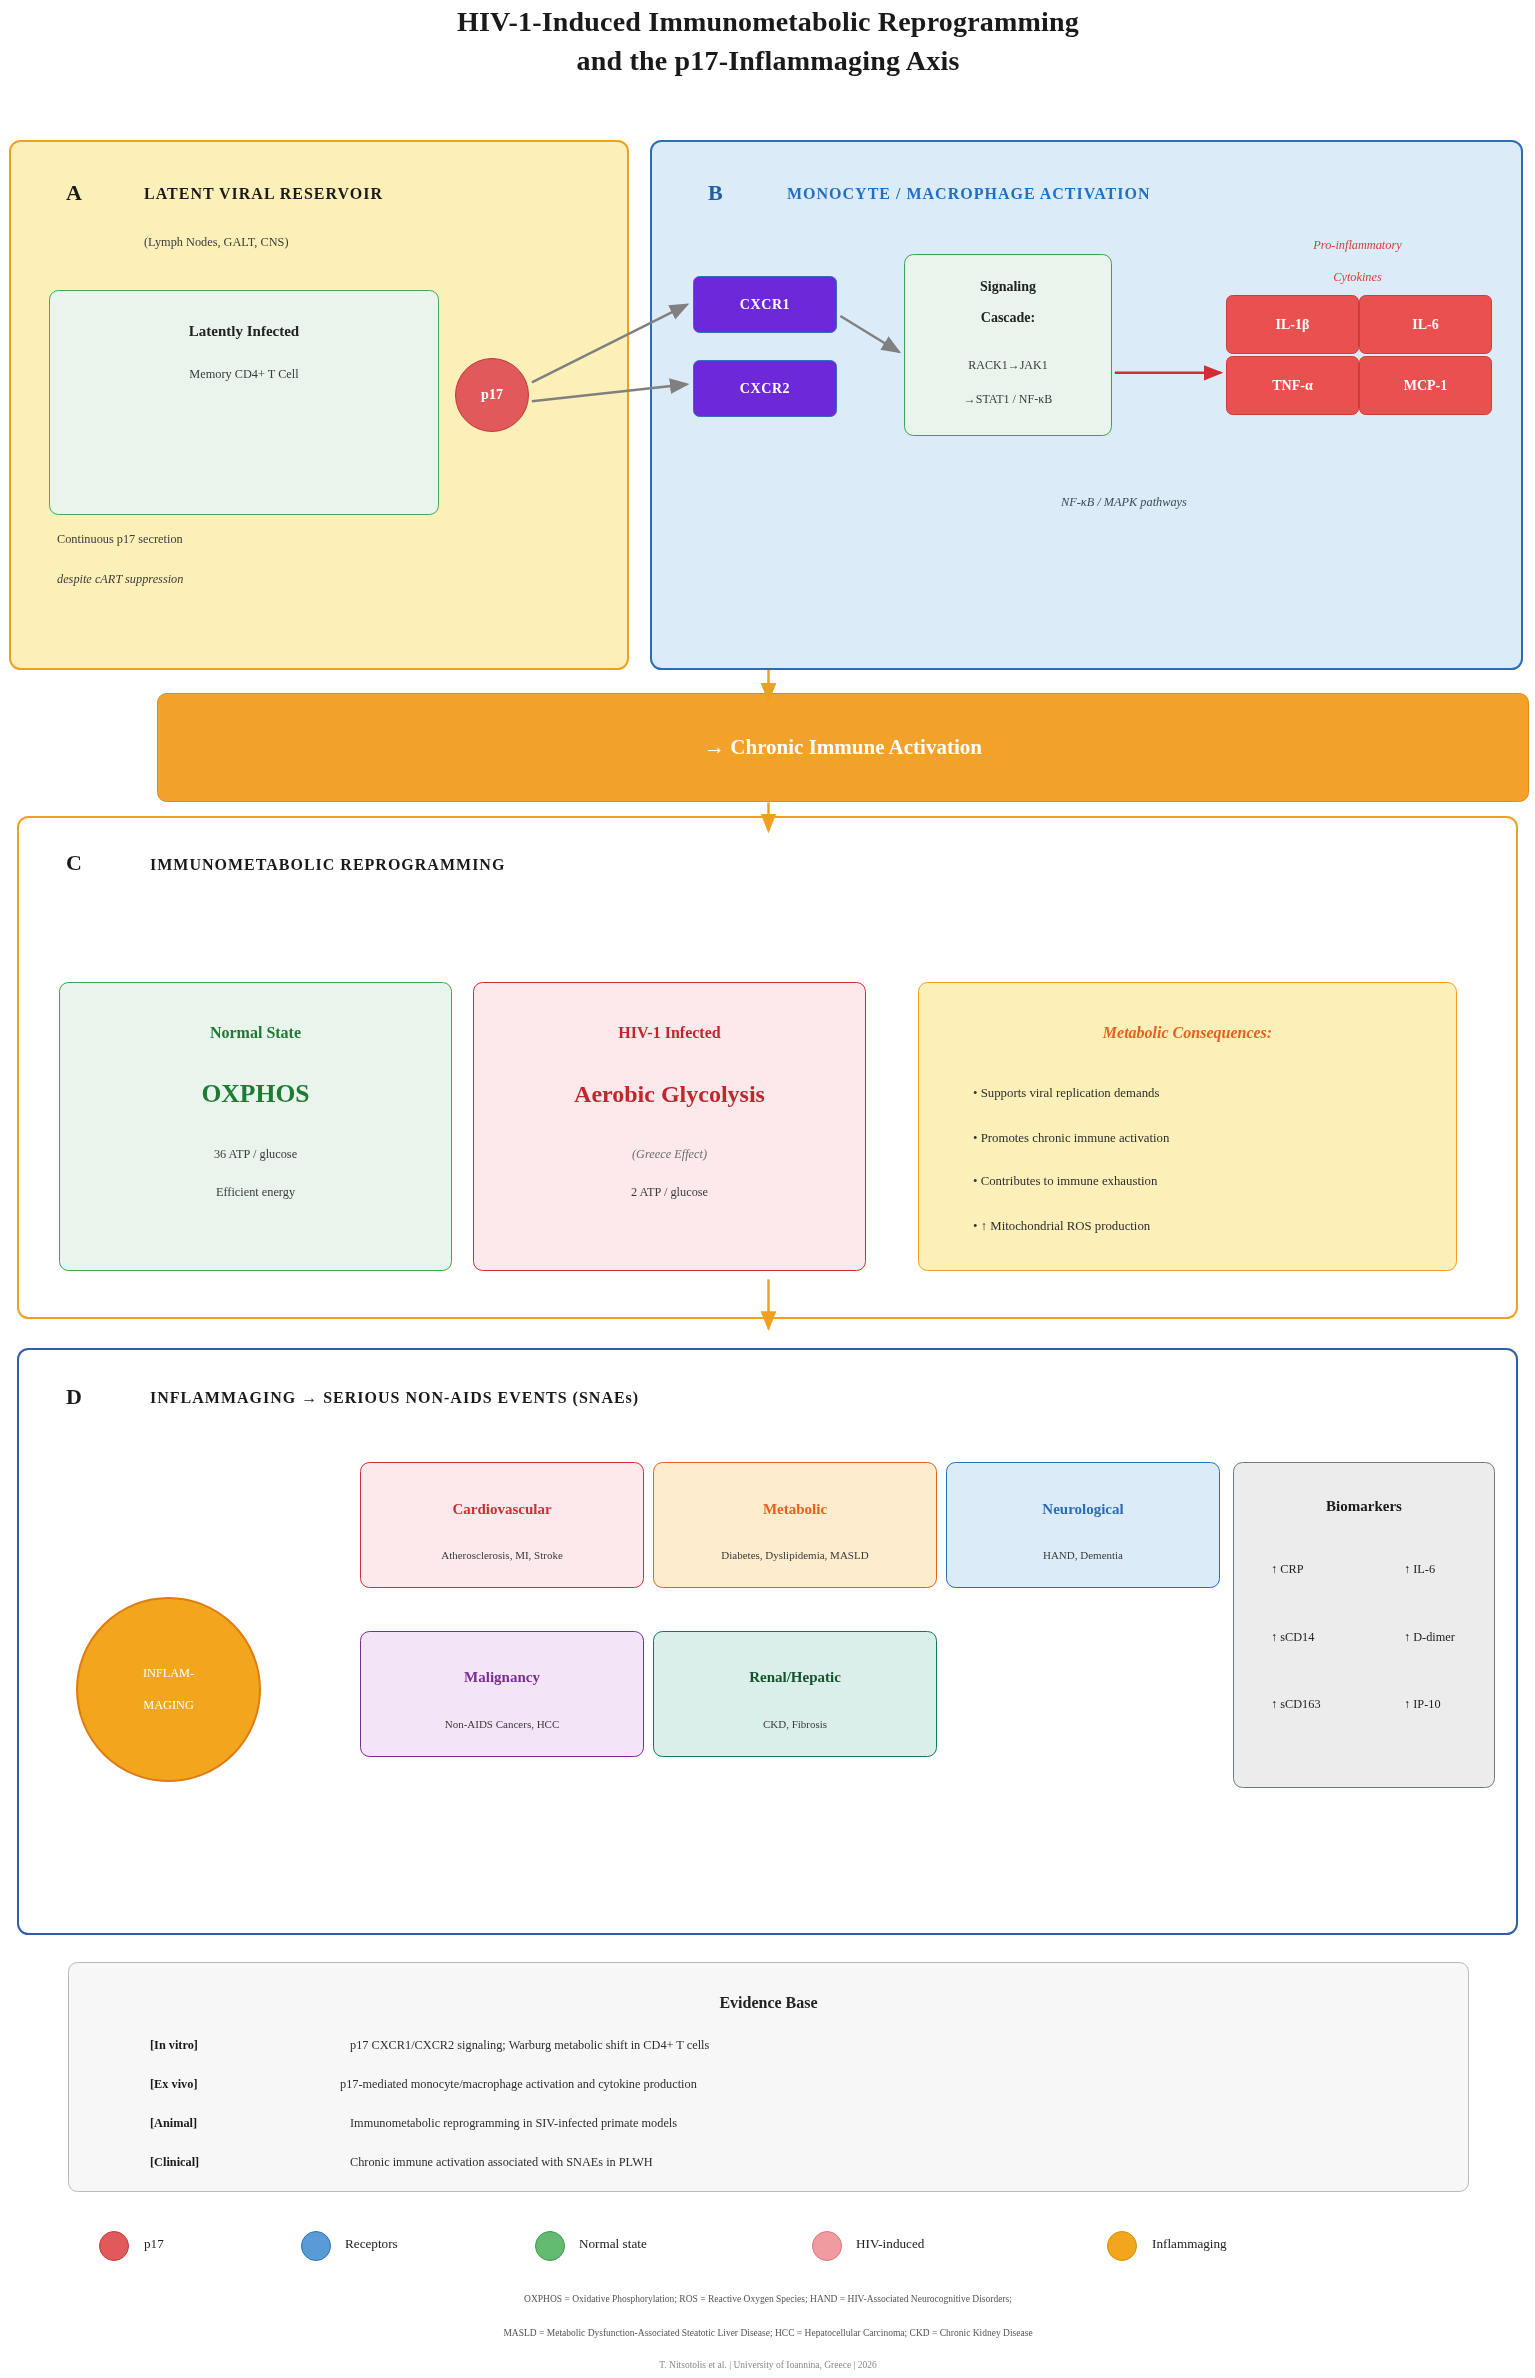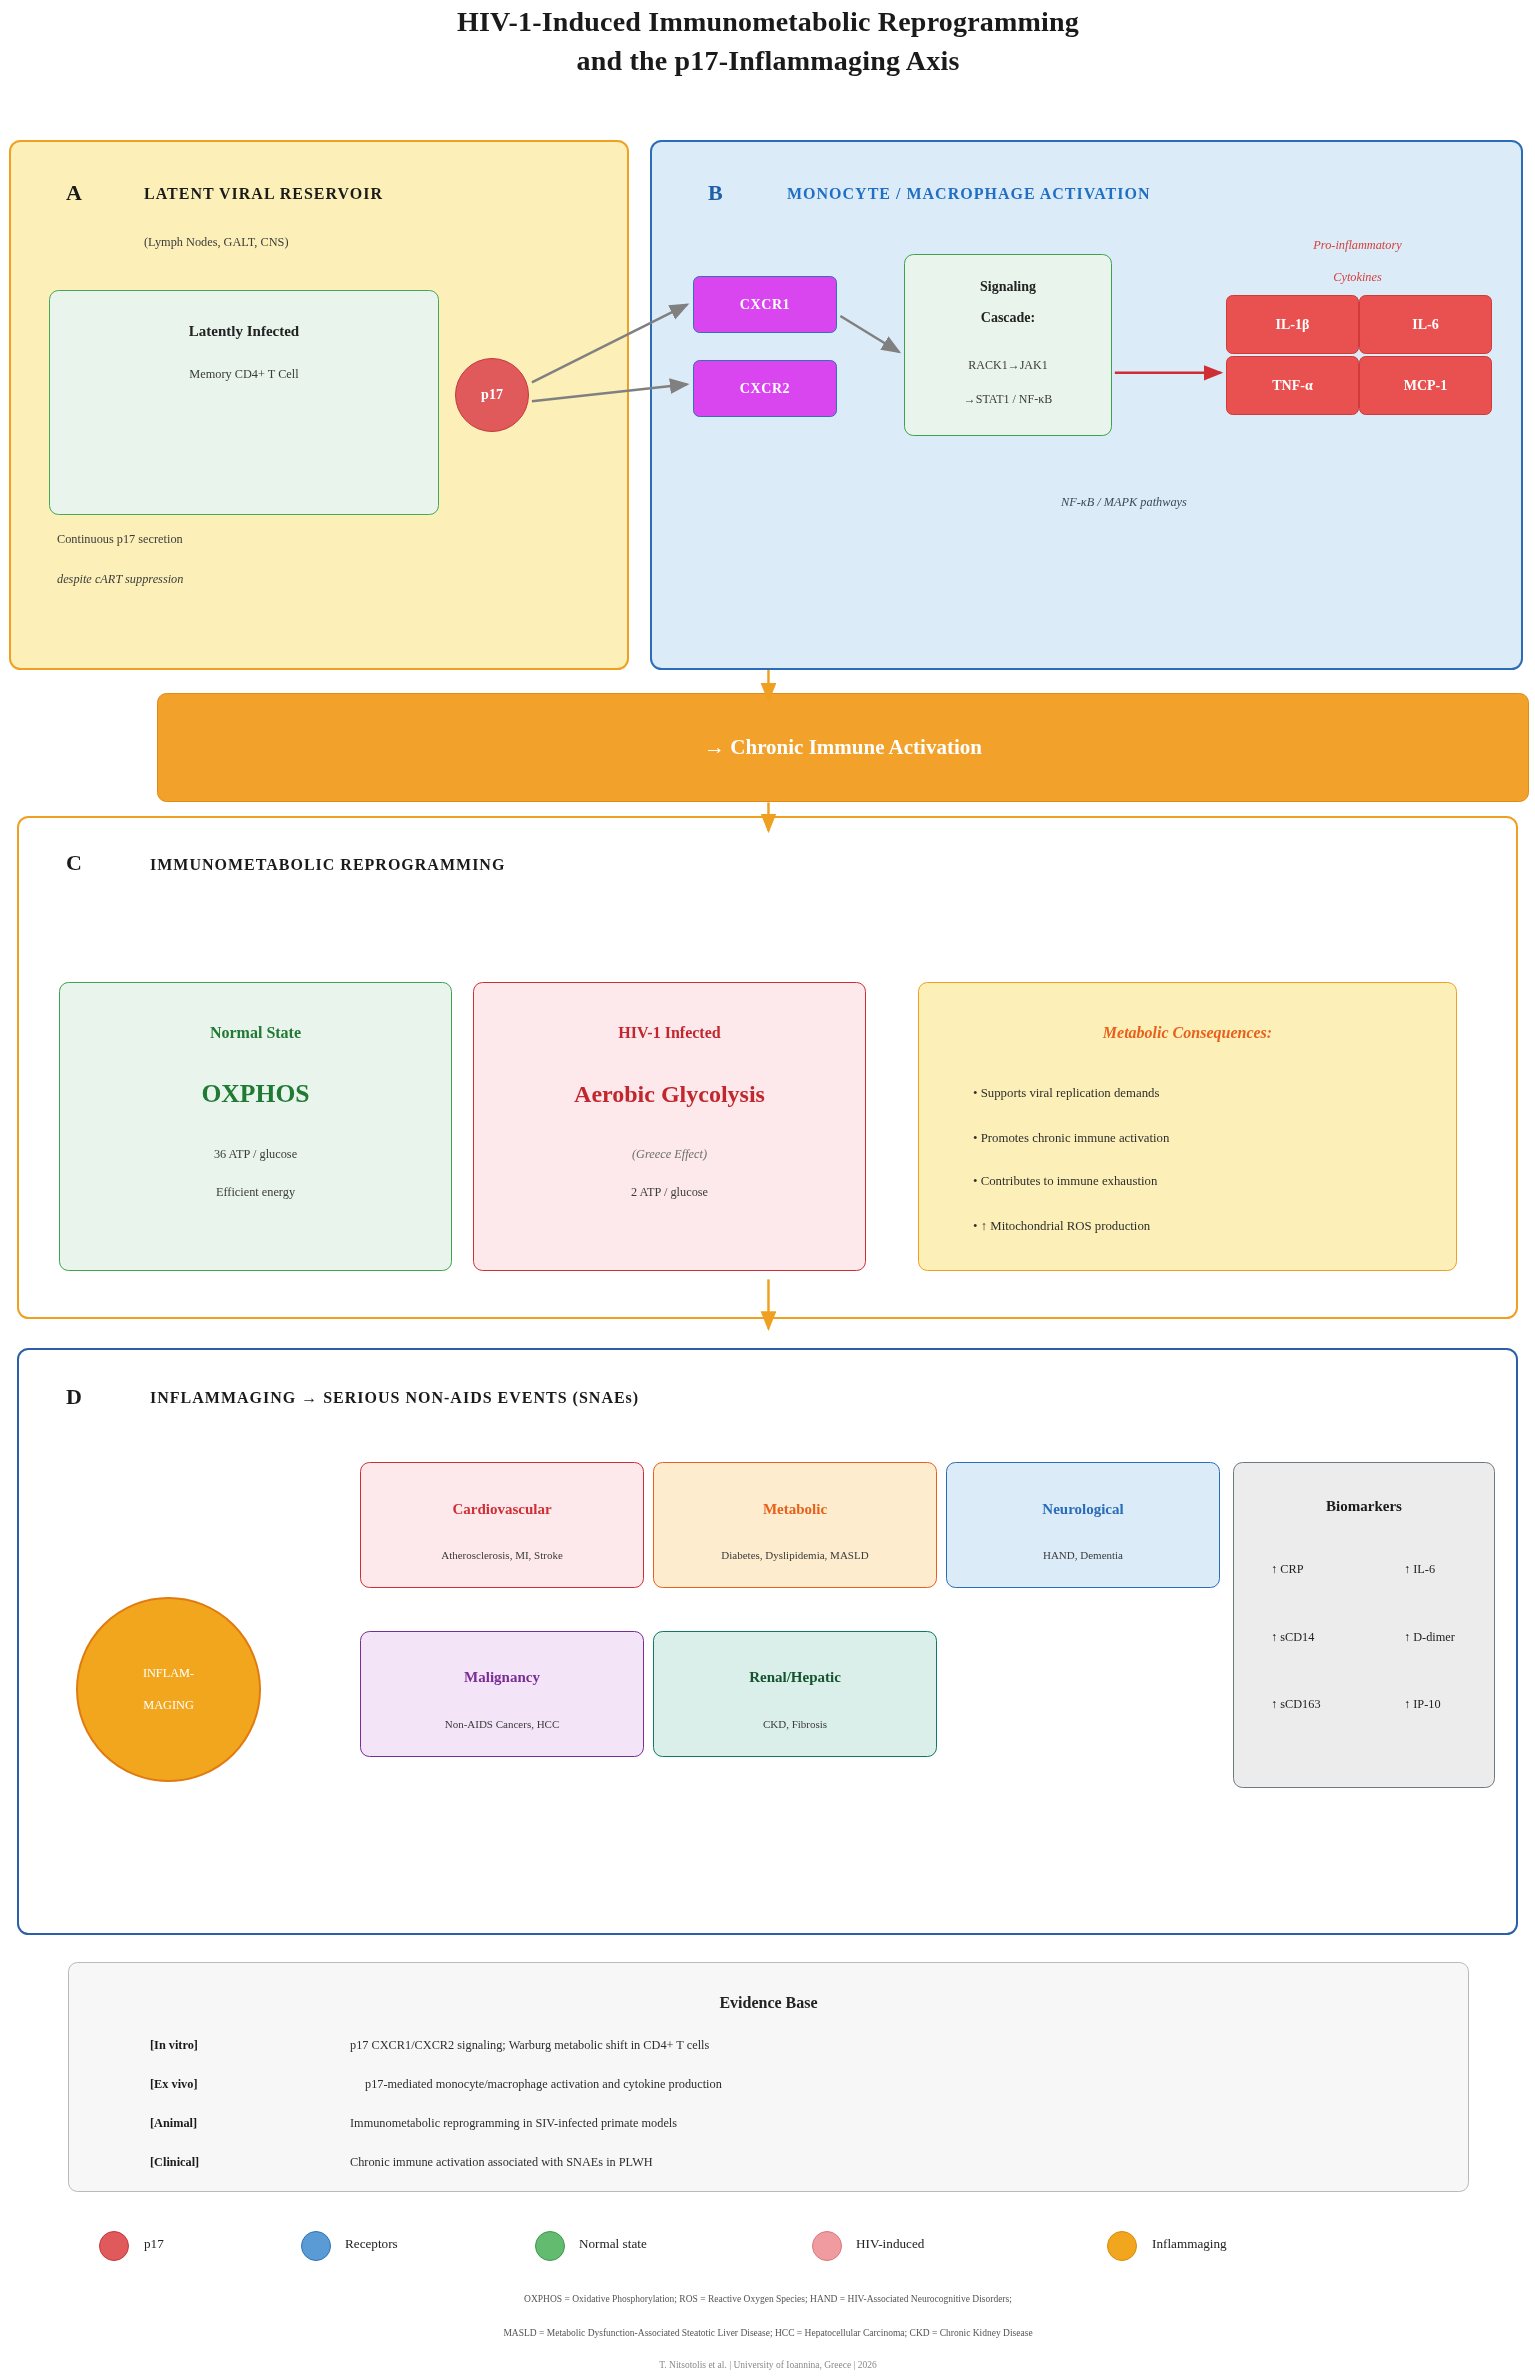--- a/index.html
+++ b/index.html
@@ -26,21 +26,21 @@
 
   .box{border-radius:9.5px;border-width:1.9px;border-style:solid;box-sizing:border-box;}
 
   .cellbox{display:flex;flex-direction:column;align-items:center;justify-content:center;}
 
   
   .cyto{background:#e8514f;border:1.9px solid #cf3b39;color:#ffffff;font-weight:bold;font-size:14px;
         display:flex;align-items:center;justify-content:center;border-radius:6.6px;}
 
   
-  .recep{background:#d946ef;border:1.9px solid #2f72b8;color:#fff;font-weight:bold;font-size:14px;
+  .recep{background:#6d28d9;border:1.9px solid #2f72b8;color:#fff;font-weight:bold;font-size:14px;
          display:flex;align-items:center;justify-content:center;border-radius:6.6px;letter-spacing:0.6px;}
 
   
   .banner{background:#f2a12a;border:1.9px solid #e08b12;border-radius:9.5px;color:#ffffff;
           font-weight:bold;font-size:21px;display:flex;align-items:center;justify-content:center;}
 
   
   .circle{border-radius:50%;display:flex;flex-direction:column;align-items:center;justify-content:center;}
 
   
@@ -191,21 +191,21 @@
   <div class="abs" style="left:1404px;top:1630px;font-size:12.3px;">↑ D-dimer</div>
   <div class="abs" style="left:1404px;top:1697px;font-size:12.3px;">↑ IP-10</div>
 
   <div class="abs" style="left:68px;top:1962px;width:1401px;height:230px;background:#f7f7f7;border:1.9px solid #b9b9b9;border-radius:9.5px;"></div>
   <div class="abs ctr" style="left:68px;top:1994px;width:1401px;font-weight:bold;font-size:16px;">Evidence Base</div>
 
   <div class="abs ev-tag" style="left:150px;top:2038px;">[In vitro]</div>
   <div class="abs ev-txt" style="left:350px;top:2038px;">p17 CXCR1/CXCR2 signaling; Warburg metabolic shift in CD4+ T cells</div>
 
   <div class="abs ev-tag" style="left:150px;top:2077px;">[Ex vivo]</div>
-  <div class="abs ev-txt" style="left:365px;top:2077px;">p17-mediated monocyte/macrophage activation and cytokine production</div>
+  <div class="abs ev-txt" style="left:340px;top:2077px;">p17-mediated monocyte/macrophage activation and cytokine production</div>
 
   <div class="abs ev-tag" style="left:150px;top:2116px;">[Animal]</div>
   <div class="abs ev-txt" style="left:350px;top:2116px;">Immunometabolic reprogramming in SIV-infected primate models</div>
 
   <div class="abs ev-tag" style="left:150px;top:2155px;">[Clinical]</div>
   <div class="abs ev-txt" style="left:350px;top:2155px;">Chronic immune activation associated with SNAEs in PLWH</div>
 
   <div class="abs legend-dot" style="left:99px;top:2231px;width:30px;height:30px;background:#e0595b;border:0.9px solid #c4383c;"></div>
   <div class="abs legend-label" style="left:144px;top:2236px;">p17</div>
 

